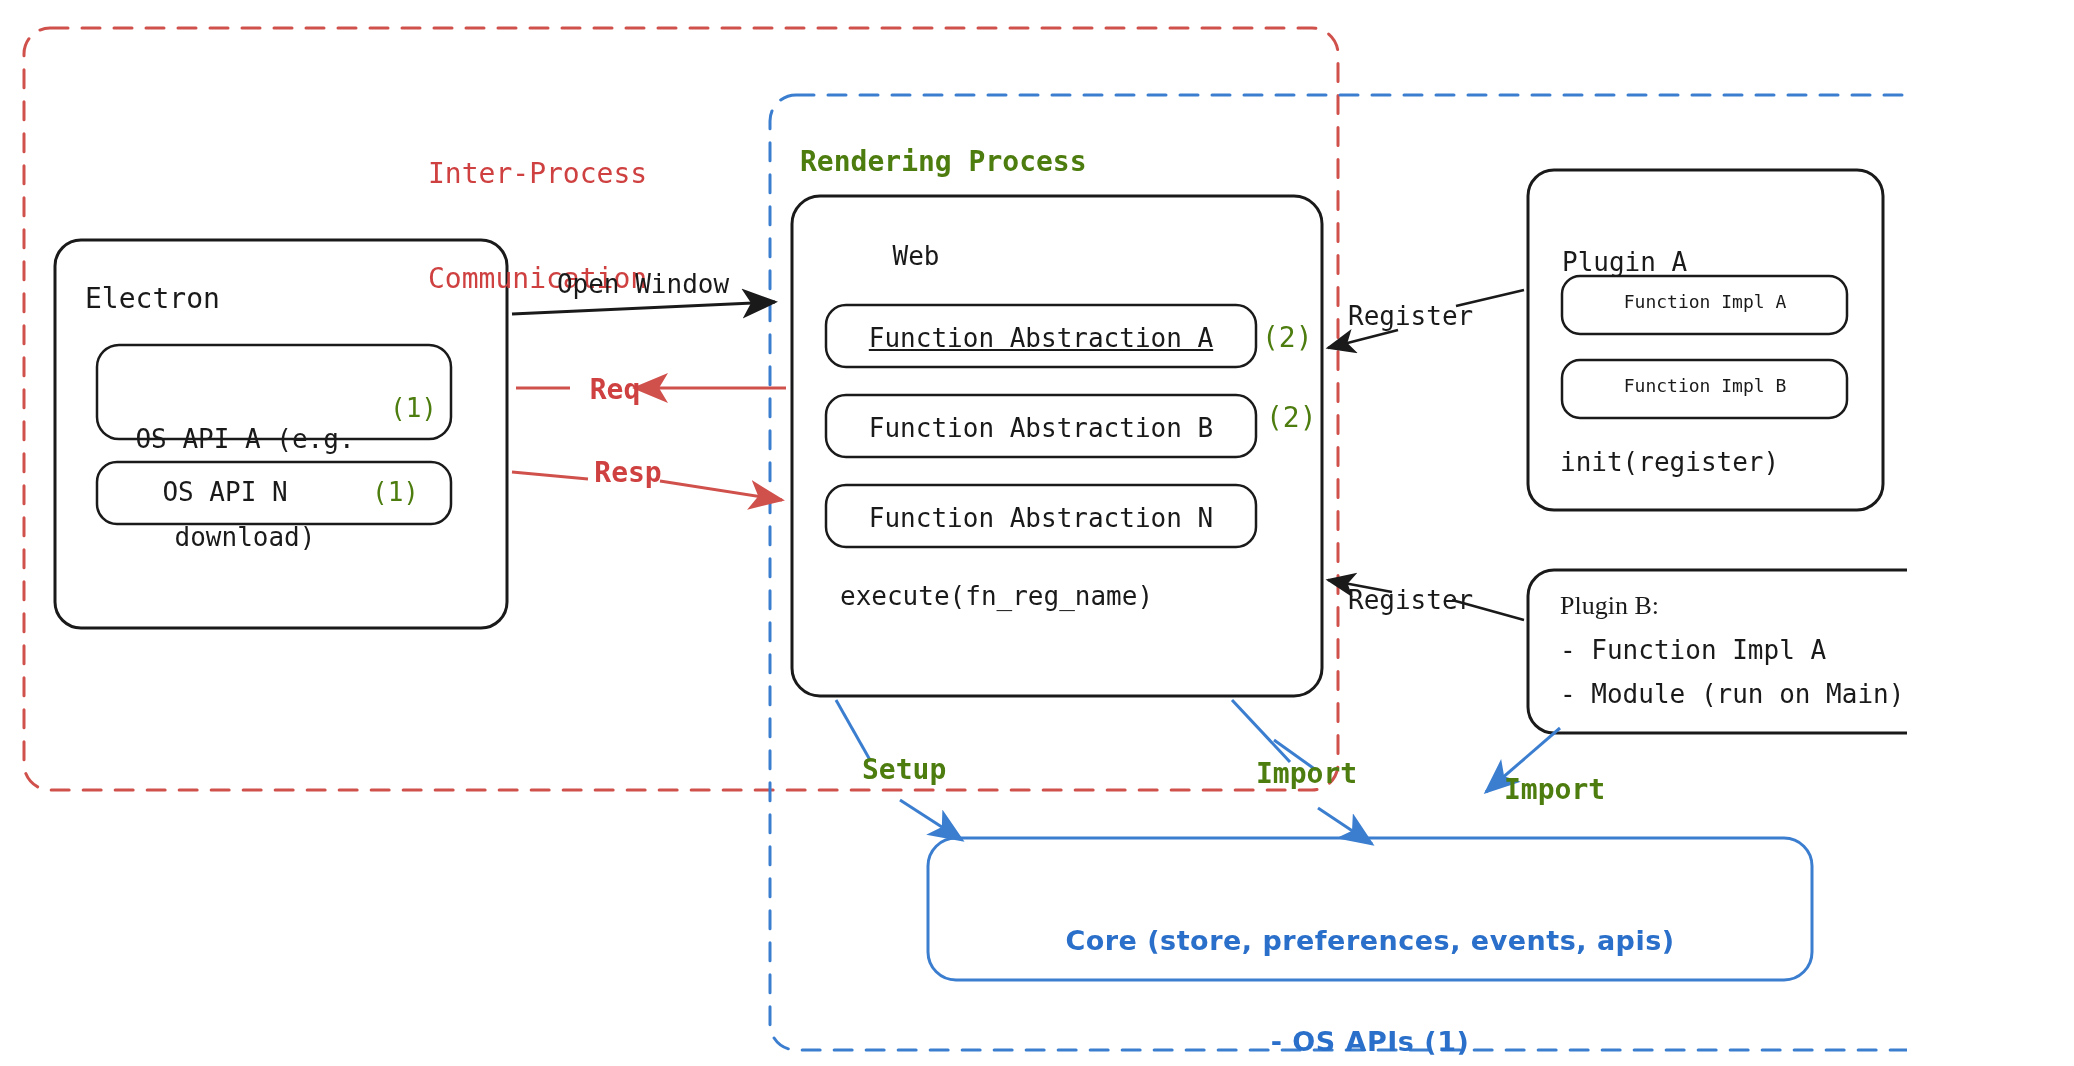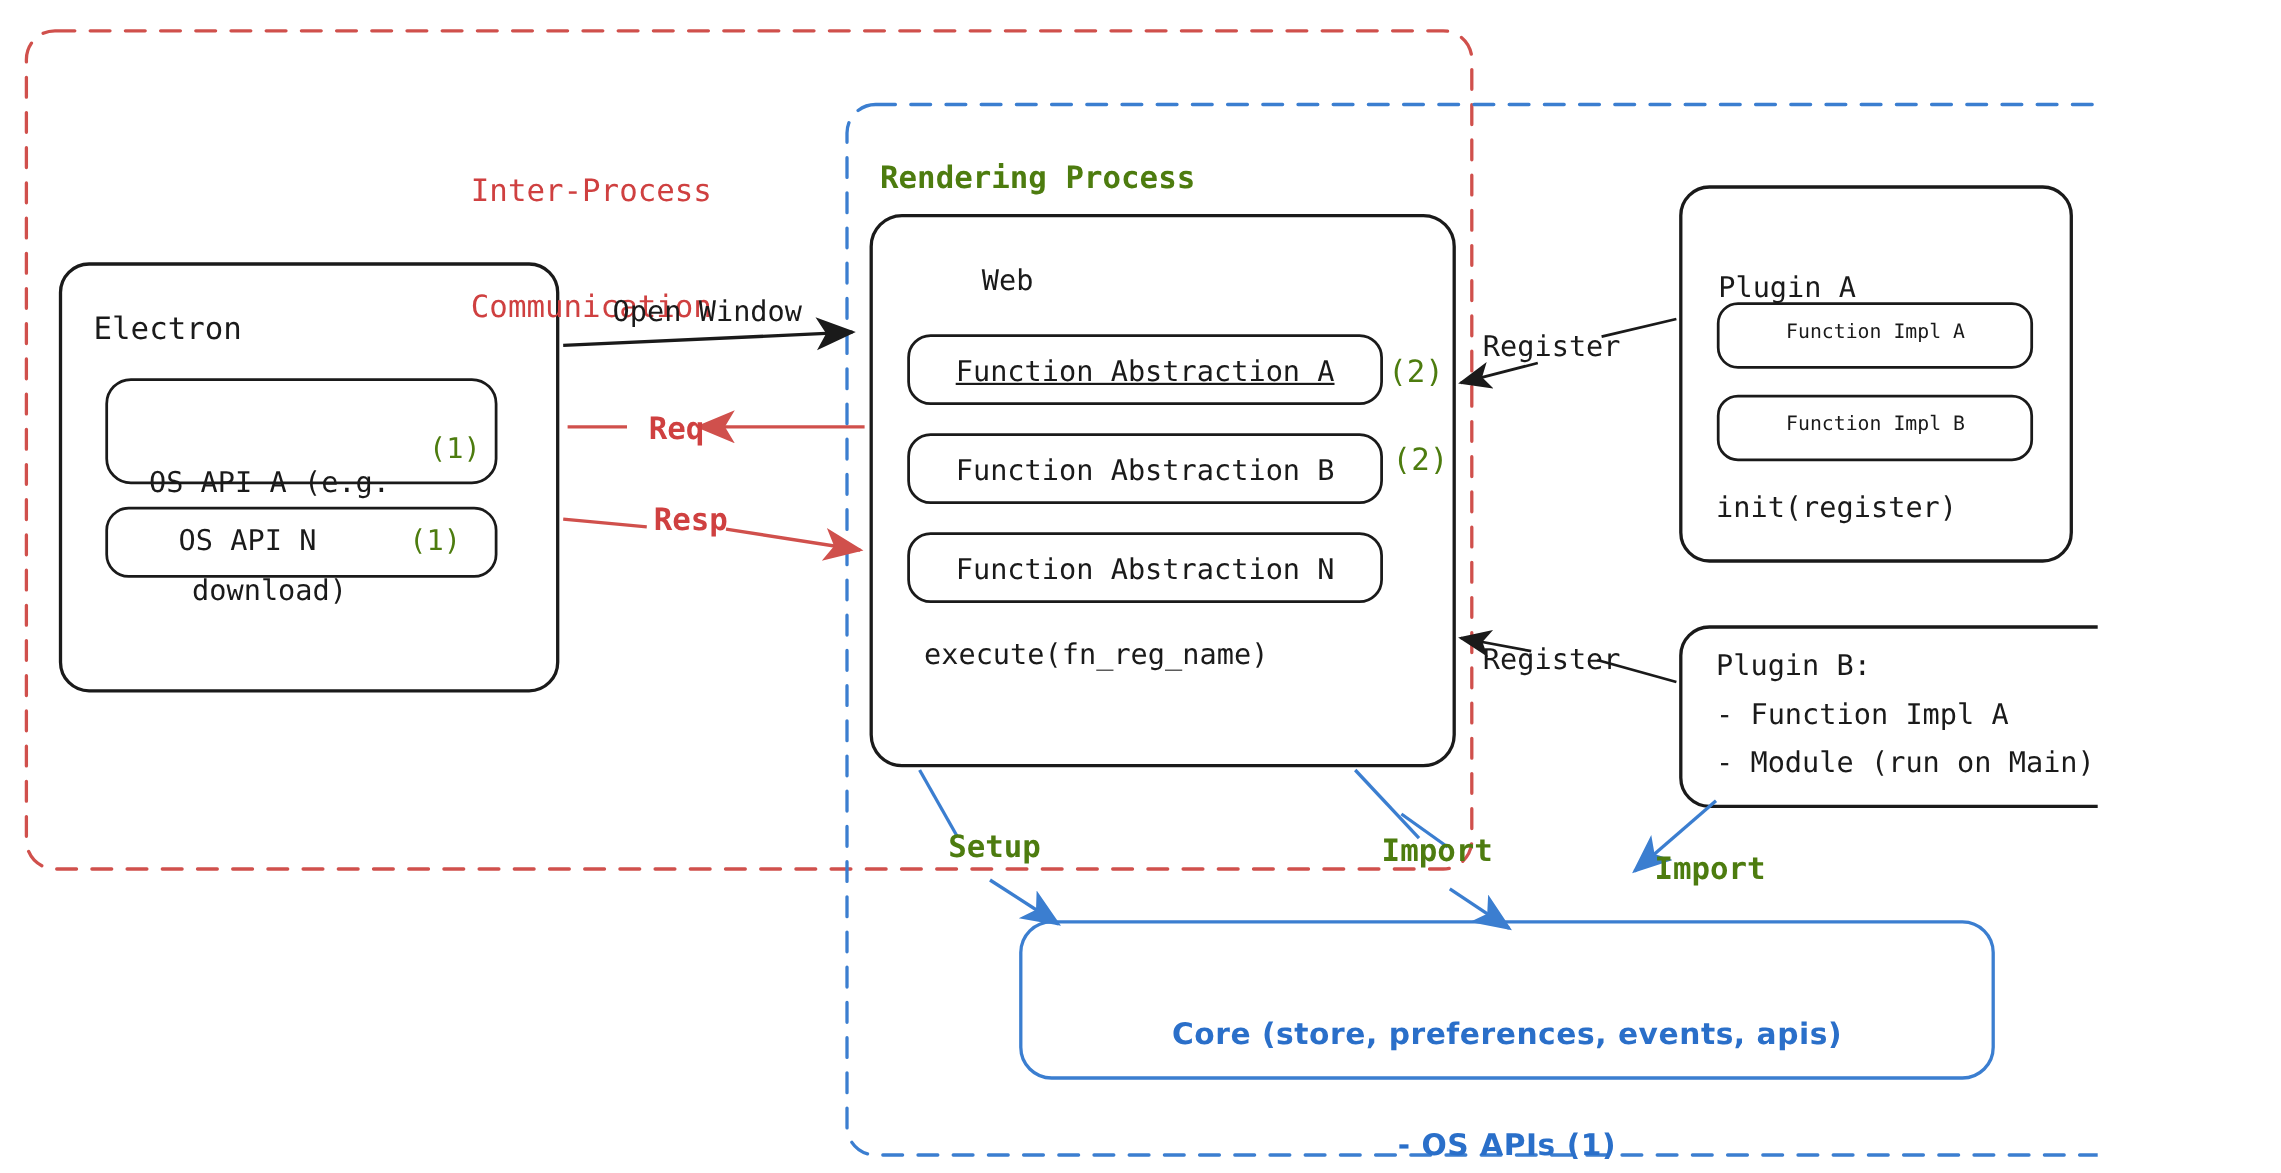--- a/index.html
+++ b/index.html
@@ -142,21 +142,21 @@
   <div class="lbl mono sz-26 black-txt t-left" style="left:840px; top:580px; width:460px;">execute(fn_reg_name)</div>
 
   <div class="lbl mono sz-26 black-txt t-left" style="left:1348px; top:300px; width:200px;">Register</div>
   <div class="lbl mono sz-26 black-txt t-left" style="left:1348px; top:584px; width:200px;">Register</div>
 
   <div class="lbl mono sz-26 black-txt t-left" style="left:1562px; top:218px; width:260px;margin-top:28px;">Plugin A</div>
   <div class="lbl mono sz-25 black-txt t-center" style="left:1564px; top:291px; width:282px;">Function Impl A</div>
   <div class="lbl mono sz-25 black-txt t-center" style="left:1564px; top:375px; width:282px;">Function Impl B</div>
   <div class="lbl mono sz-26 black-txt t-left" style="left:1560px; top:446px; width:300px;">init(register)</div>
 
-  <div class="lbl mono sz-26 black-txt t-left" style="left:1560px; top:590px; width:400px;">Plugin B:</div>
+  <div class="lbl mono sz-26 black-txt t-left" style="left:1560px; top:590px; width:400px;font-family:Liberation Serif, serif;">Plugin B:</div>
   <div class="lbl mono sz-26 black-txt t-left" style="left:1560px; top:634px; width:400px;">- Function Impl A</div>
   <div class="lbl mono sz-26 black-txt t-left" style="left:1560px; top:678px; width:400px;">- Module (run on Main)</div>
 
   <div class="lbl mono sz-28 bold blue-txt t-left" style="left:862px; top:752px; width:160px;">Setup</div>
   <div class="lbl mono sz-28 bold blue-txt t-left" style="left:1256px; top:756px; width:160px;">Import</div>
   <div class="lbl mono sz-28 bold blue-txt t-left" style="left:1504px; top:772px; width:160px;">Import</div>
 
   <div class="lbl corebox-txt t-center" style="left:932px; top:856px; width:876px;">
     <div>Core (store, preferences, events, apis)</div>
     <div>- OS APIs (1)</div>

